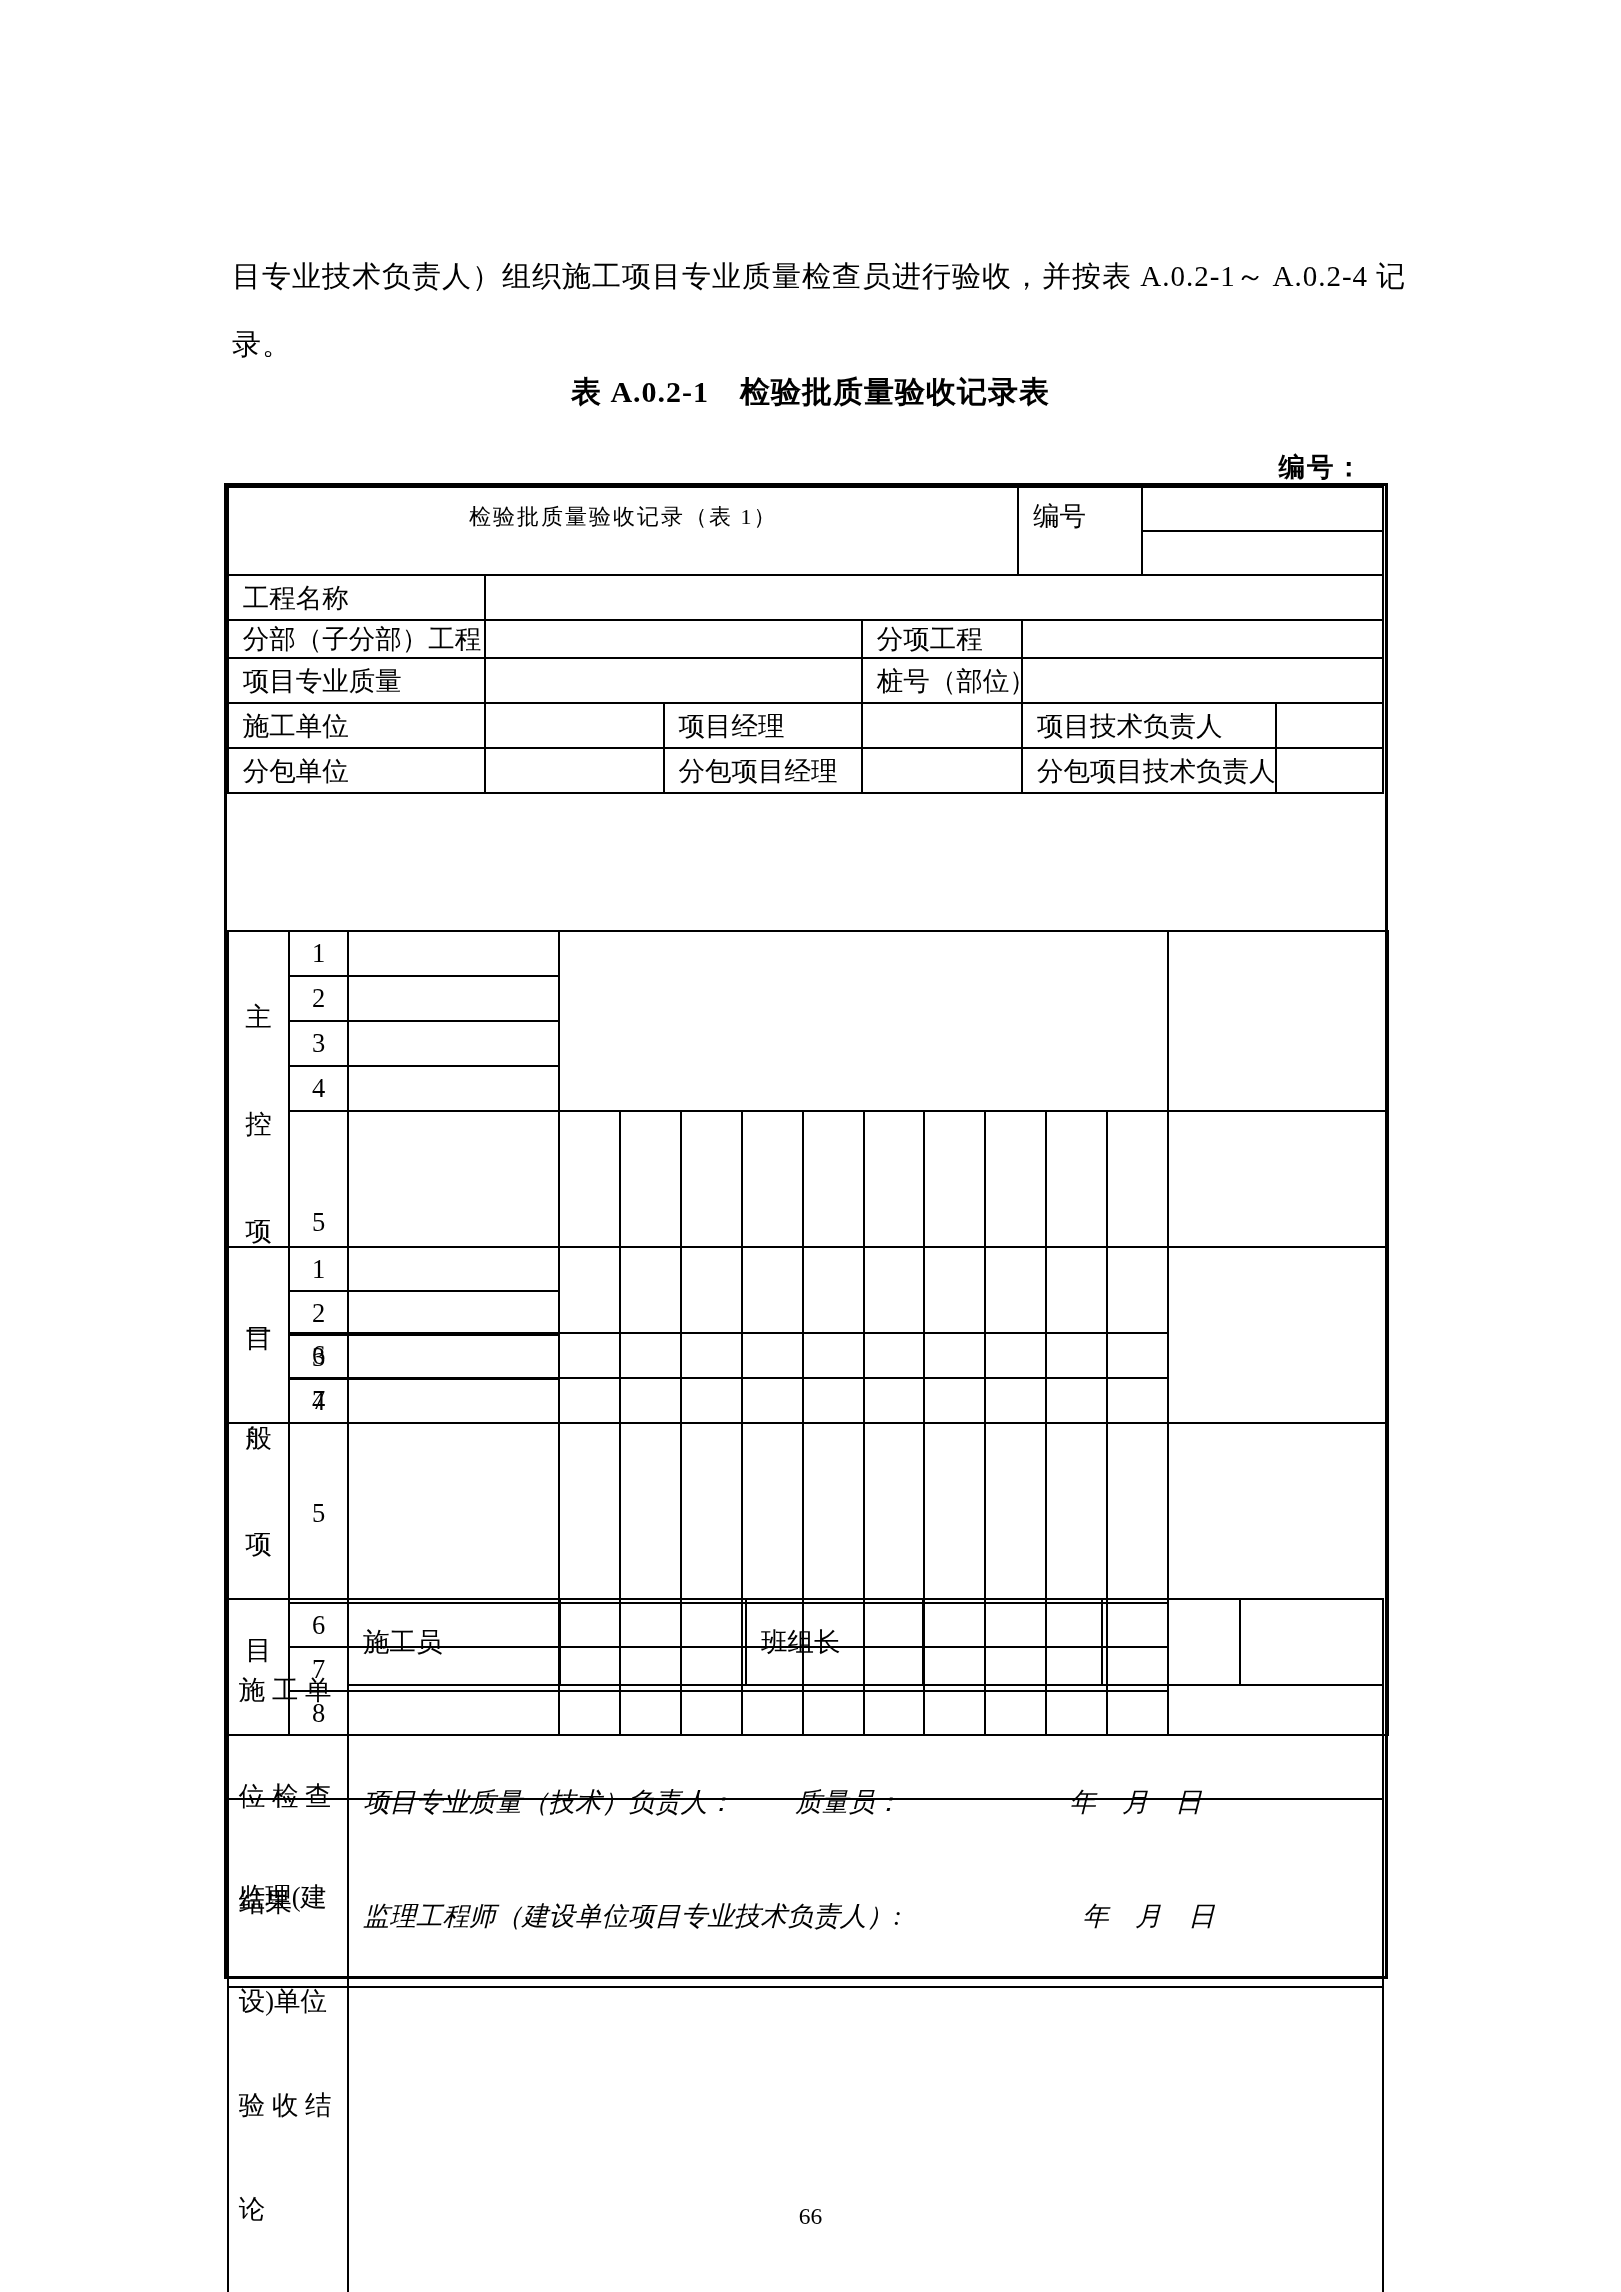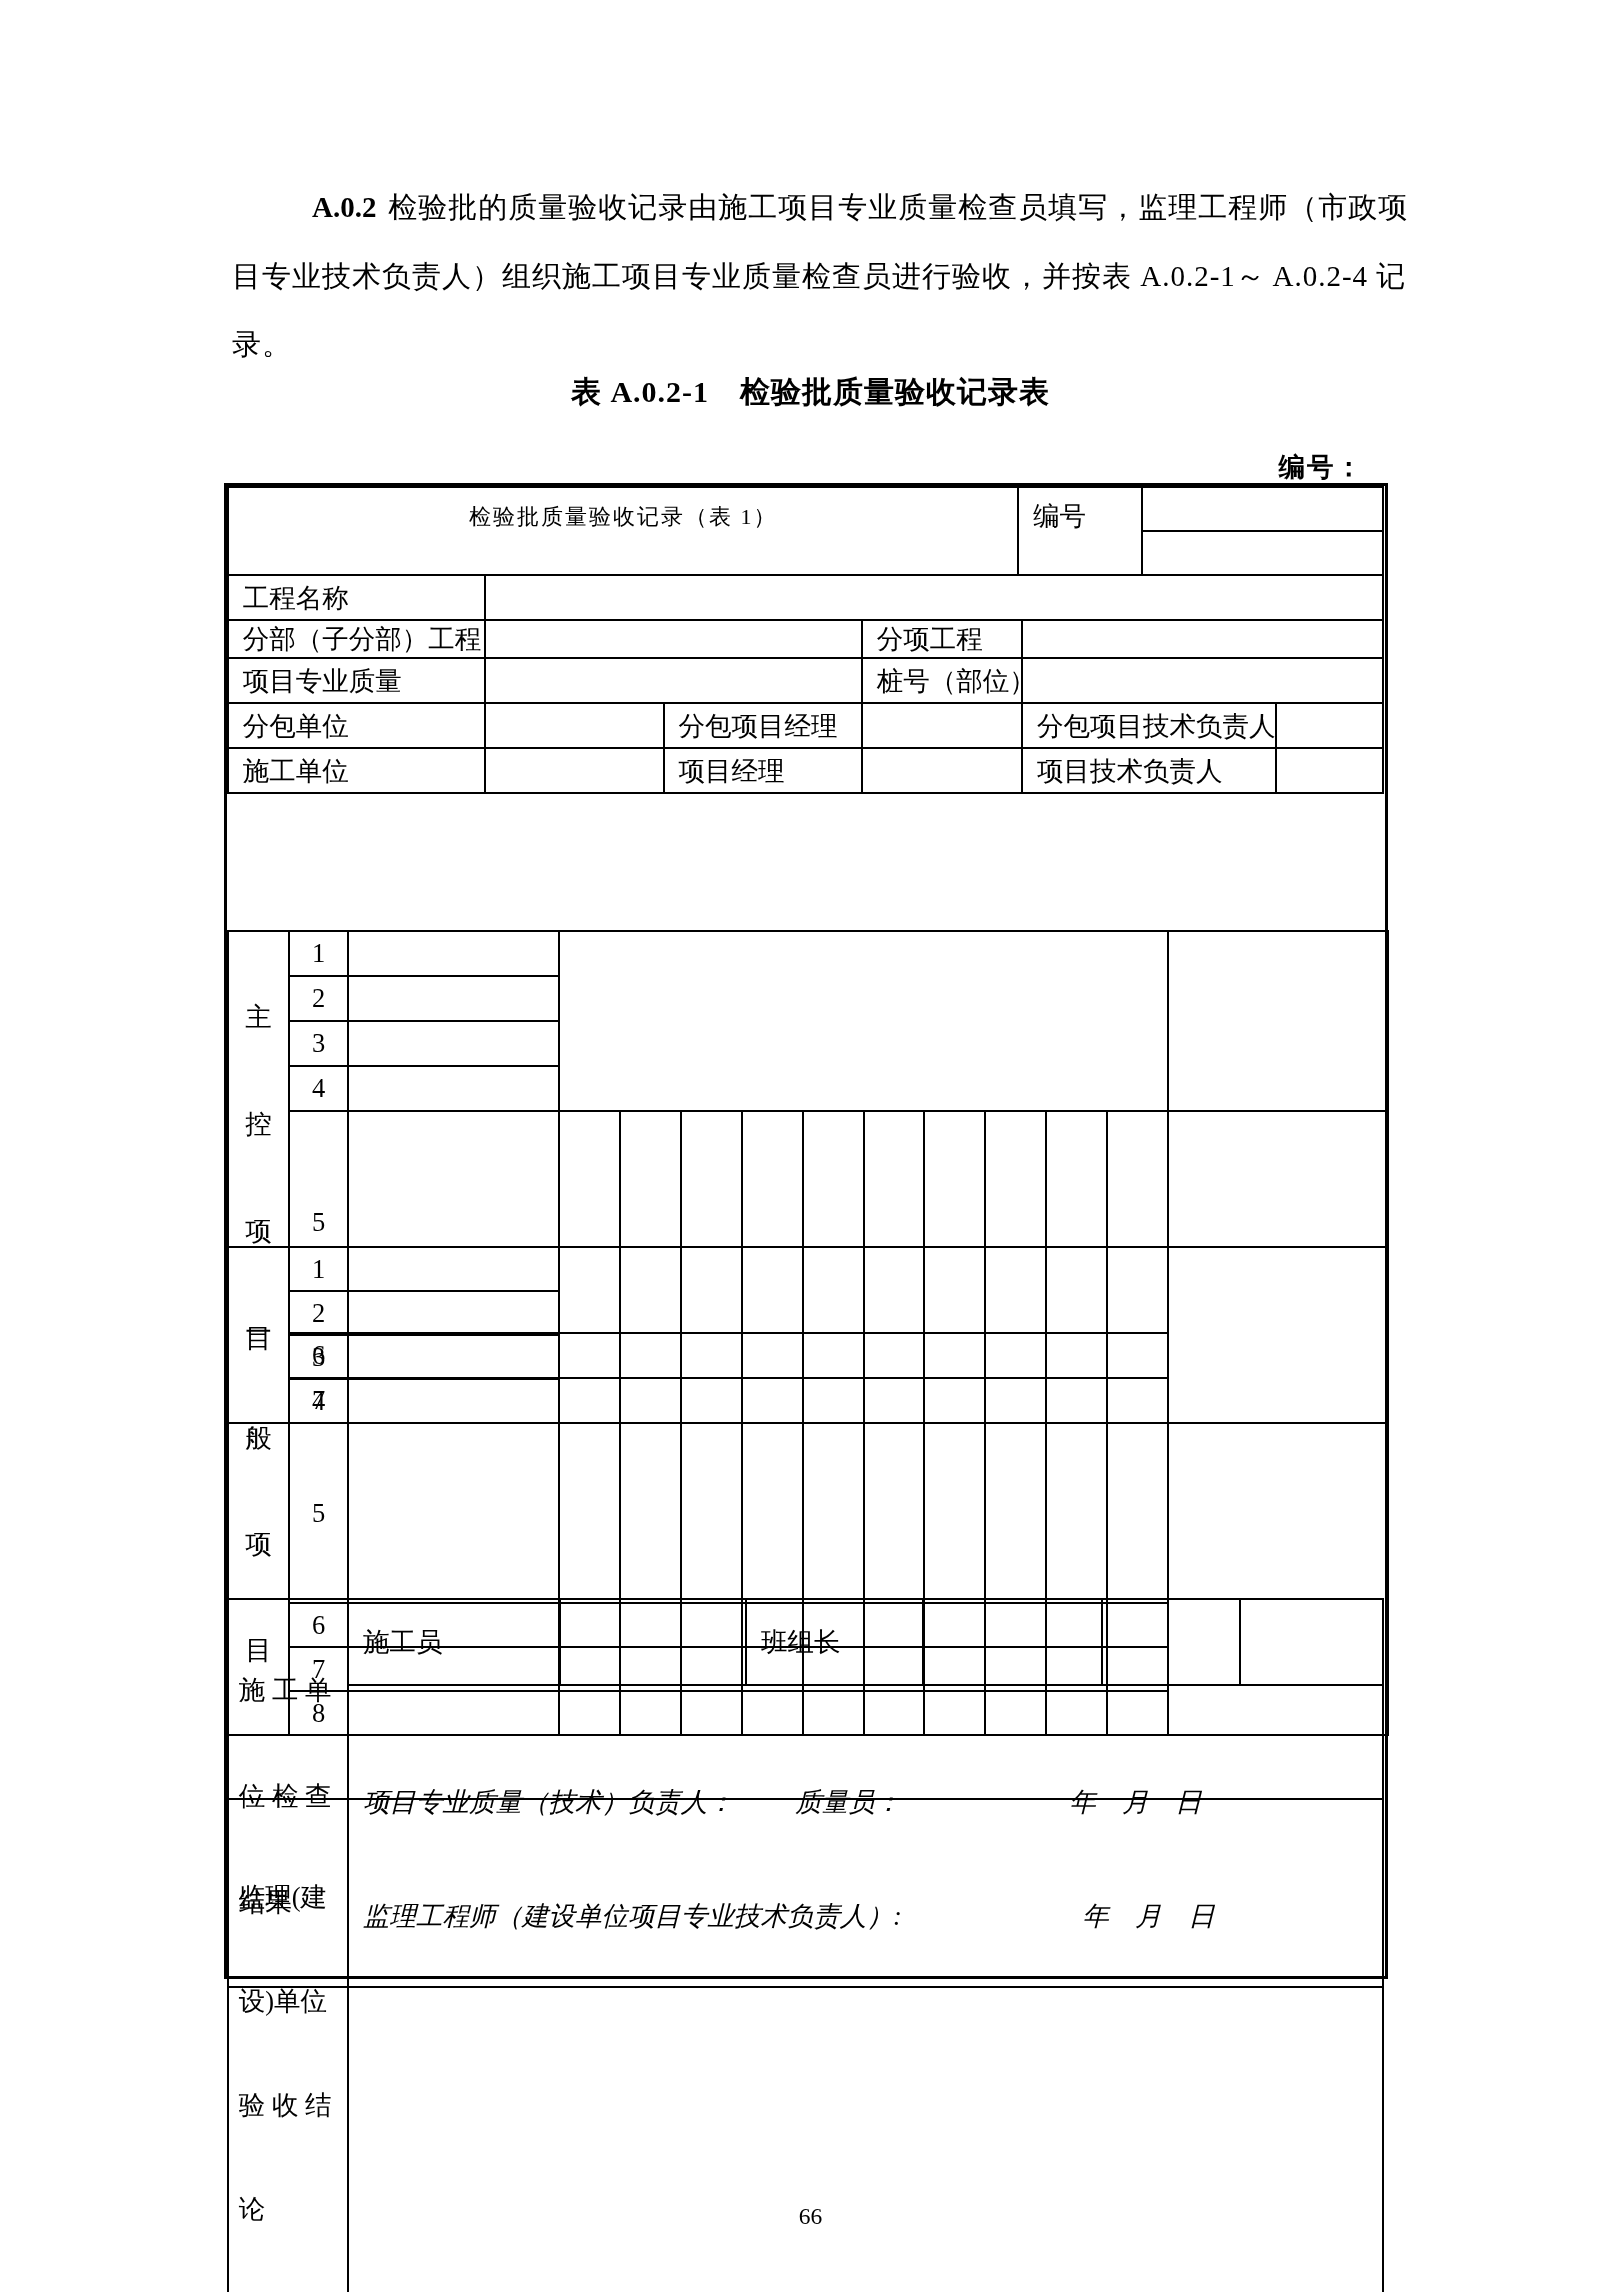--- a/index.html
+++ b/index.html
@@ -30,21 +30,20 @@
   .stack-line{line-height:44px;white-space:pre;}
   .stack-line4{line-height:42px;white-space:pre;}
   td.rel{position:relative;font-style:italic;}
   .abs{position:absolute;white-space:pre;}
 </style>
 </head>
 <body>
 
 <div class="page">
 
-  <div class="para-line" style="left:312px;top:188px;"><b>A.0.2</b><span>检验批的质量验收记录由施工项目专业质量检查员填写，监理工程师（市政项</span></div>
   <div class="para-line" style="left:232px;top:257px;"><span>目专业技术负责人）组织施工项目专业质量检查员进行验收，并按表 A.0.2-1～ A.0.2-4 记</span></div>
   <div class="para-line" style="left:232px;top:325px;"><span>录。</span></div>
 
   <div class="caption">表 A.0.2-1　检验批质量验收记录表</div>
 
   <div class="serial-top">编号：</div>
 
   <div class="form">
 
     <table class="band" style="top:0px;">
@@ -85,33 +84,33 @@
         <td class="lbl">分项工程</td>
         <td colspan="2"></td>
       </tr>
       <tr style="height:45px;">
         <td class="lbl">项目专业质量</td>
         <td colspan="2"></td>
         <td class="lbl">桩号（部位）</td>
         <td colspan="2"></td>
       </tr>
       <tr style="height:45px;">
+        <td class="lbl">施工单位</td>
+        <td></td>
+        <td class="lbl">项目经理</td>
+        <td></td>
+        <td class="lbl">项目技术负责人</td>
+        <td></td>
+      </tr>
+      <tr style="height:45px;">
         <td class="lbl">分包单位</td>
         <td></td>
         <td class="lbl">分包项目经理</td>
         <td></td>
         <td class="lbl">分包项目技术负责人</td>
-        <td></td>
-      </tr>
-      <tr style="height:45px;">
-        <td class="lbl">施工单位</td>
-        <td></td>
-        <td class="lbl">项目经理</td>
-        <td></td>
-        <td class="lbl">项目技术负责人</td>
         <td></td>
       </tr>
     </tbody>
       </table>
 
 
     <table class="band" style="top:444px;">
       <colgroup>
         <col style="width:61px">
           <col style="width:59px">

